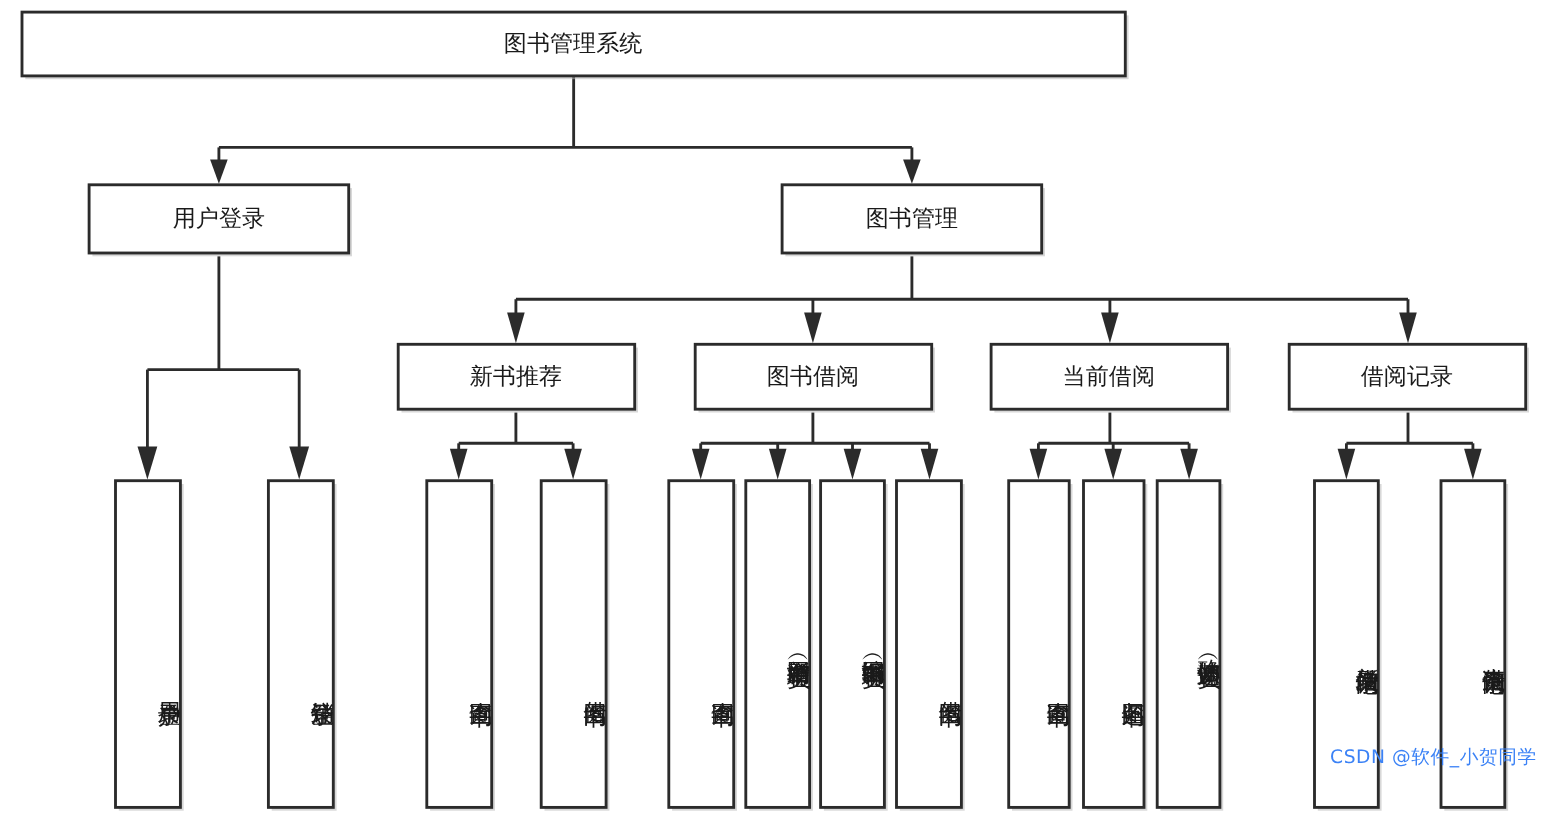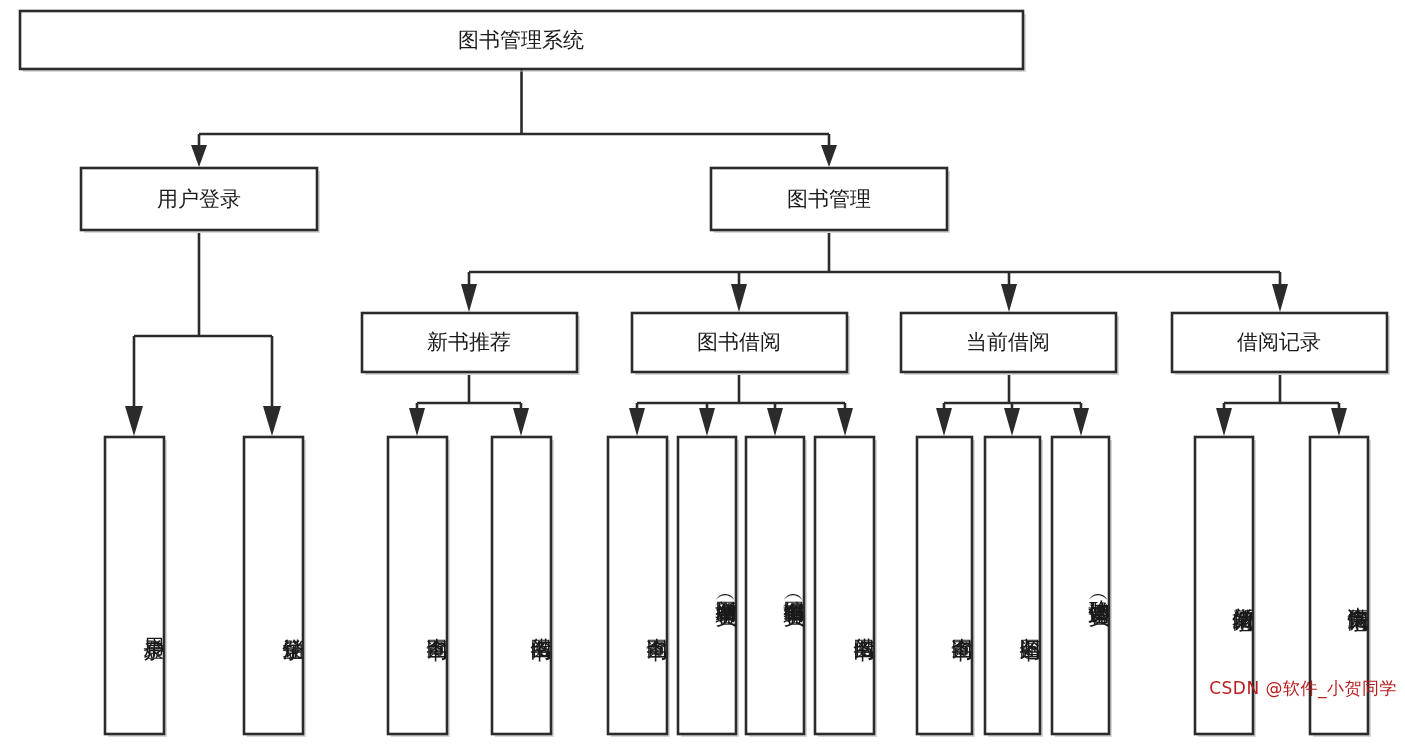--- a/index.html
+++ b/index.html
@@ -65,21 +65,21 @@
     justify-content: center;
     white-space: nowrap;
     pointer-events: none;
   }
   .watermark {
     position: absolute;
     right: 8px;
     bottom: 6px;
     font-family: "DejaVu Sans", "Liberation Sans", sans-serif;
     font-size: 17px;
-    color: #b91c1c;
+    color: #3b82f6;
     white-space: nowrap;
     letter-spacing: 0.5px;
   }
 </style>
 </head>
 <body>
 
 <div id="diagram-root">
 
   <svg class="canvas" viewBox="0 0 1405 747">

